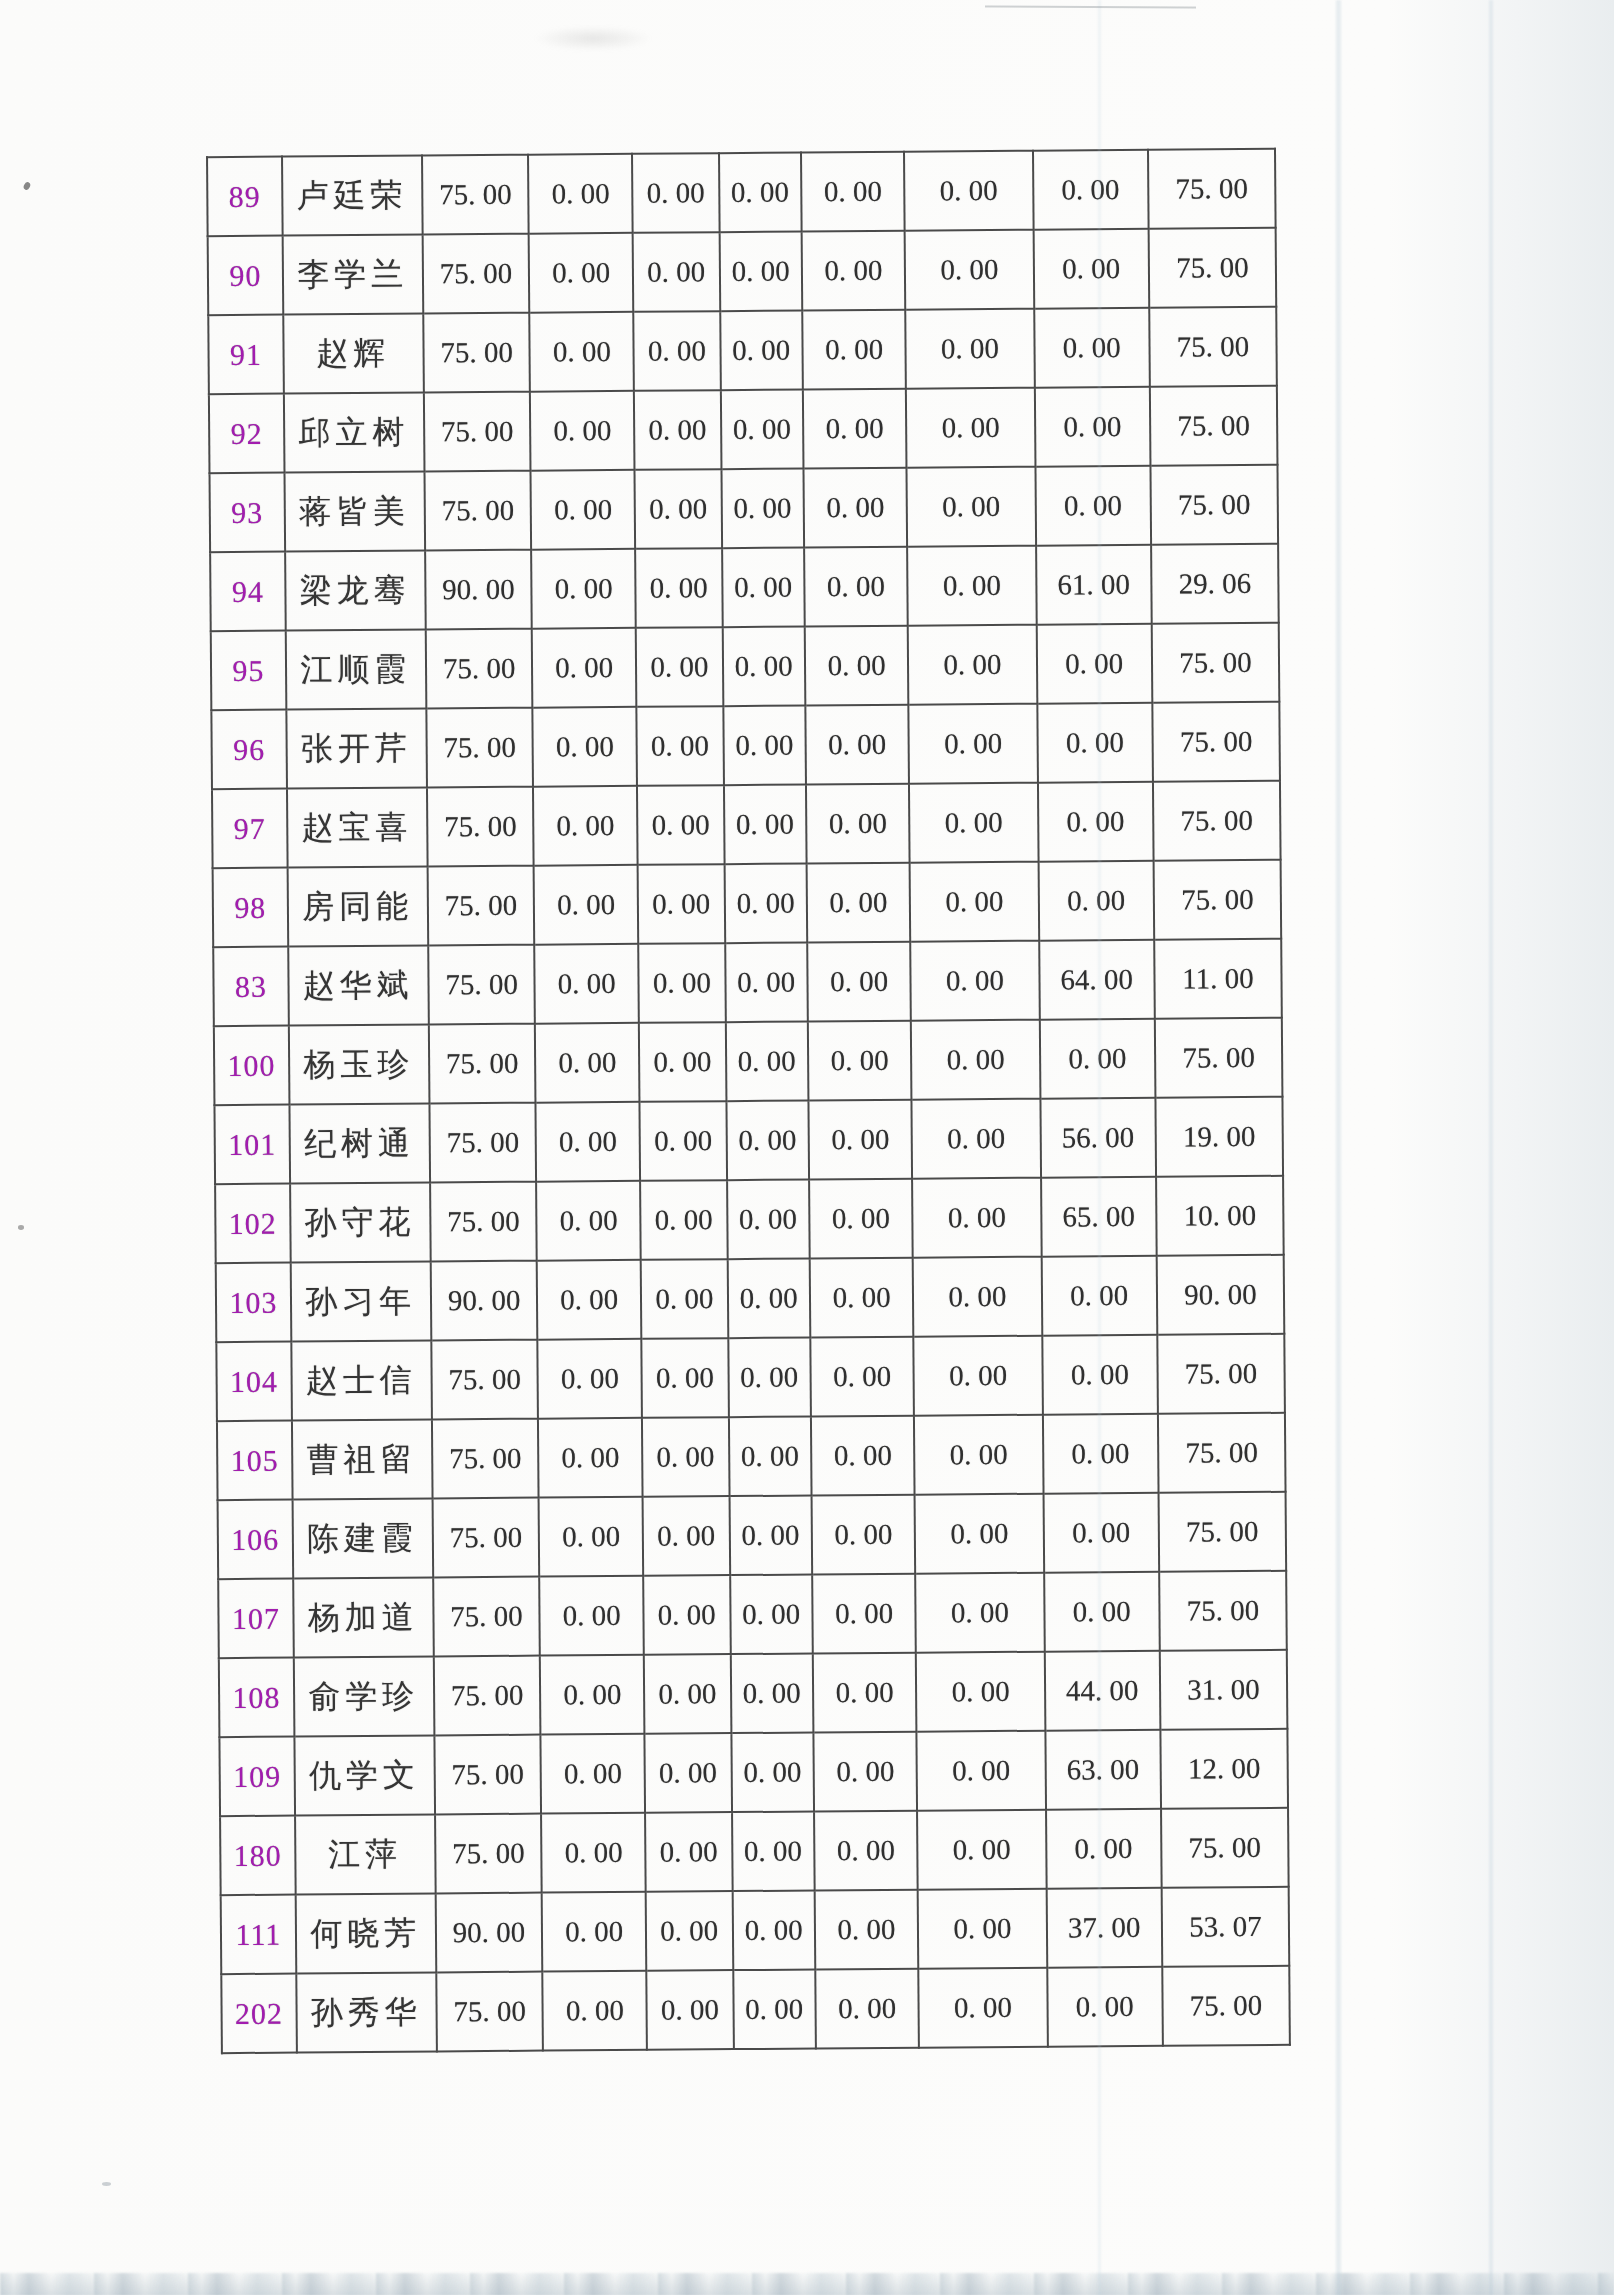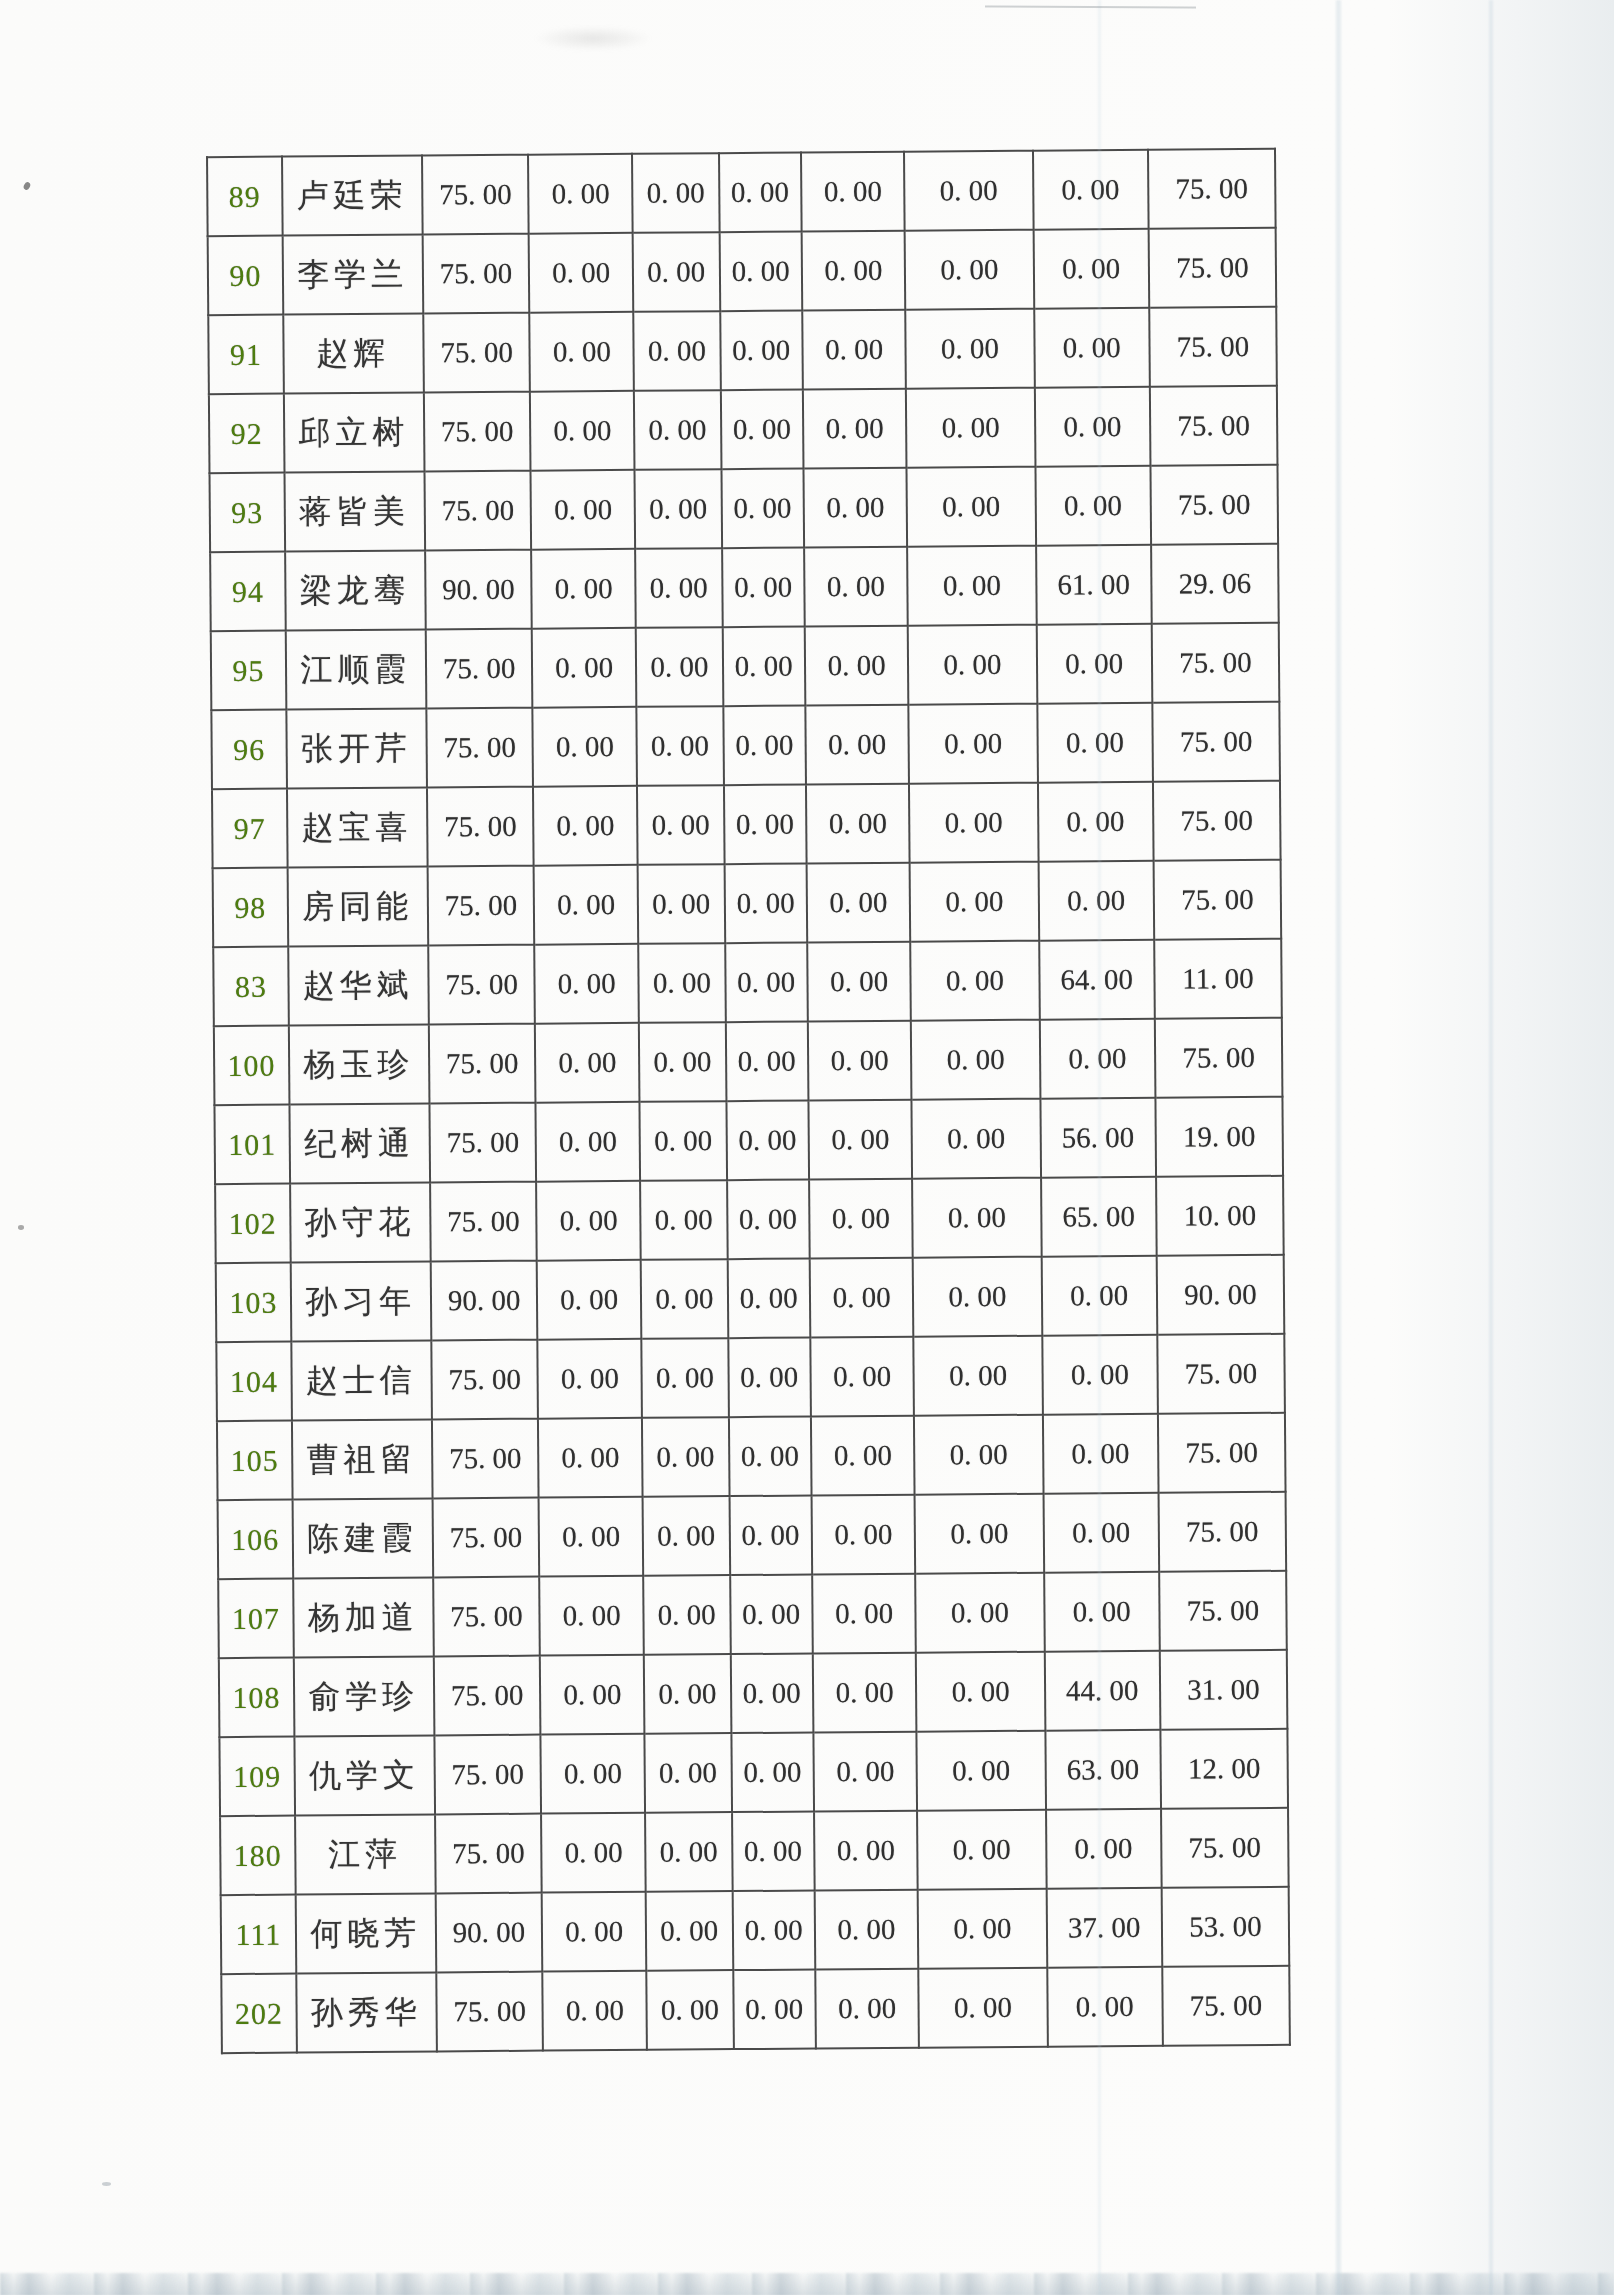--- a/index.html
+++ b/index.html
@@ -18,21 +18,21 @@
   }
   .sheet-table td{
     border:2px solid #4a4a4a;
     text-align:center;vertical-align:middle;
     height:77px;padding:0;
     color:#2e2e2e;
     text-shadow:0 0 1px rgba(70,70,70,.55);
     white-space:nowrap;overflow:hidden;
   }
   .sheet-table{border:2.9px solid #3a3a3a;}
-  td.no{font-size:30px;letter-spacing:1px;color:#4d7c0f;}
+  td.no{font-size:30px;letter-spacing:1px;color:#a21caf;}
   td.name{font-size:32px;letter-spacing:4.9px;color:#353535;font-family:"Liberation Serif","DejaVu Serif",serif;}
   td.val{font-size:29px;color:#2f2f2f;}
   
   .bottom-band{
     position:absolute;left:0;bottom:0;width:1614px;height:23.5px;
     background:
       repeating-linear-gradient(90deg,
         rgba(160,178,190,.55) 0px, rgba(210,220,226,.25) 13.7px,
         rgba(140,160,175,.5) 29px, rgba(225,231,235,.2) 51px,
         rgba(170,188,199,.45) 69px, rgba(215,224,229,.25) 94px),
@@ -351,21 +351,21 @@
   <tr>
     <td class="no">111</td>
     <td class="name">何晓芳</td>
     <td class="val">90. 00</td>
     <td class="val">0. 00</td>
     <td class="val">0. 00</td>
     <td class="val">0. 00</td>
     <td class="val">0. 00</td>
     <td class="val">0. 00</td>
     <td class="val">37. 00</td>
-    <td class="val">53. 00</td>
+    <td class="val">53. 07</td>
   </tr>
 
   <tr>
     <td class="no">202</td>
     <td class="name">孙秀华</td>
     <td class="val">75. 00</td>
     <td class="val">0. 00</td>
     <td class="val">0. 00</td>
     <td class="val">0. 00</td>
     <td class="val">0. 00</td>

